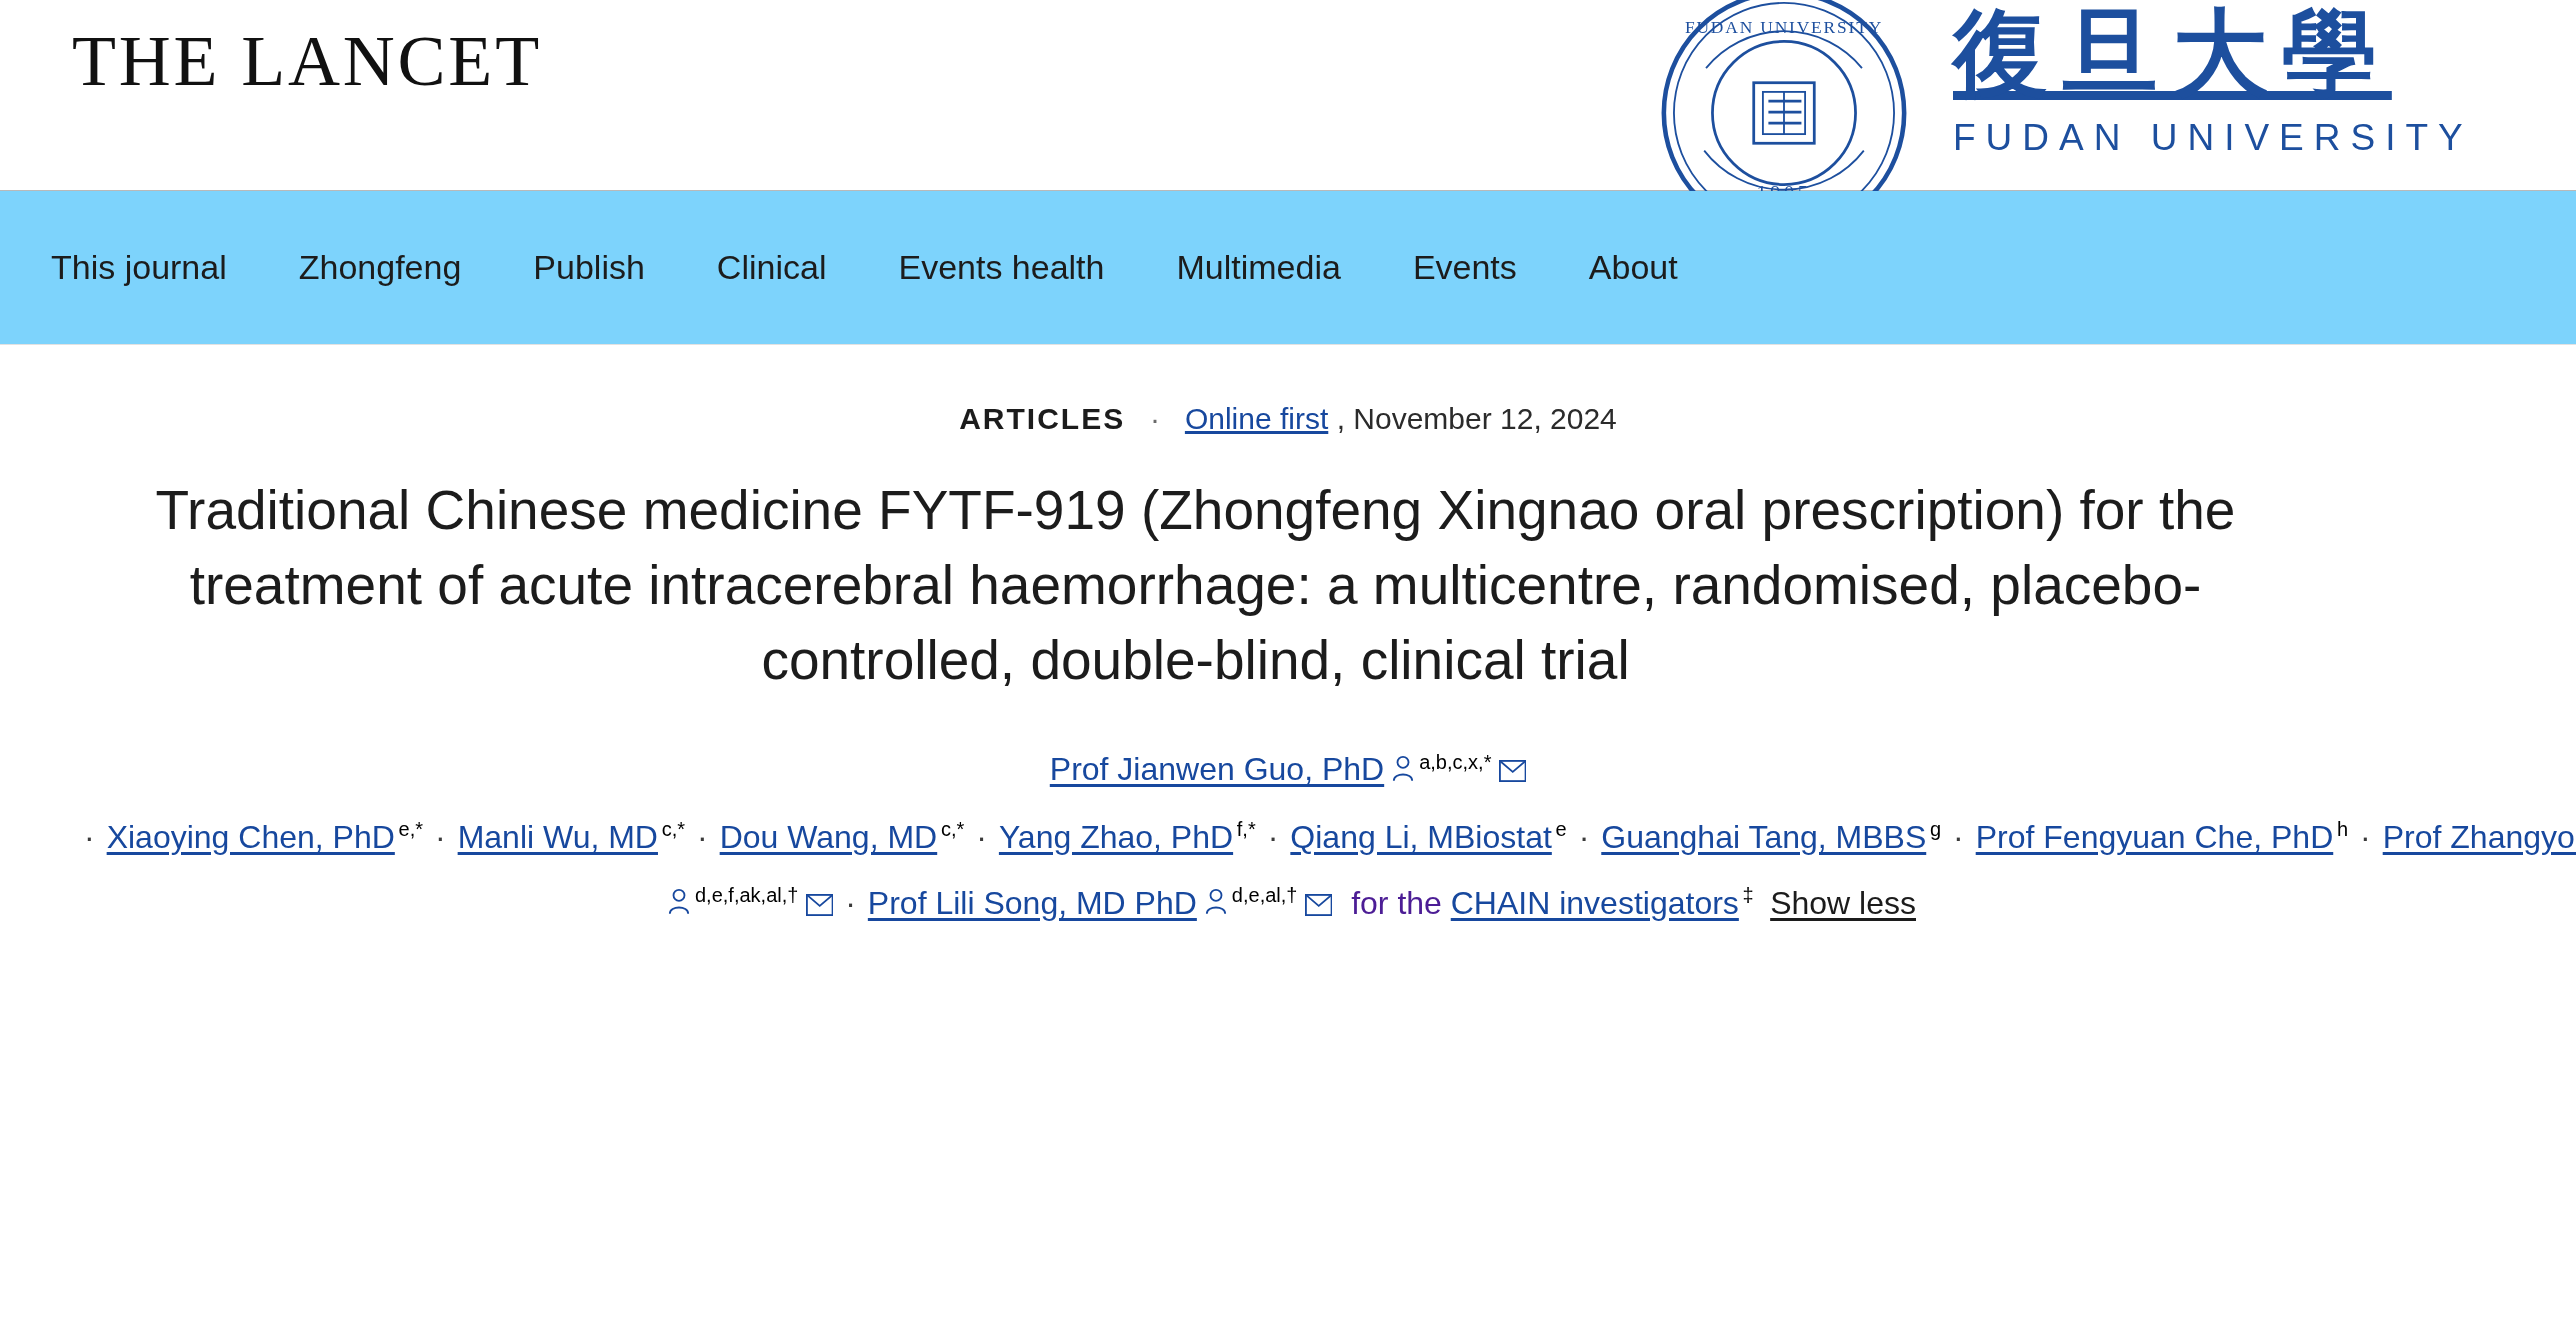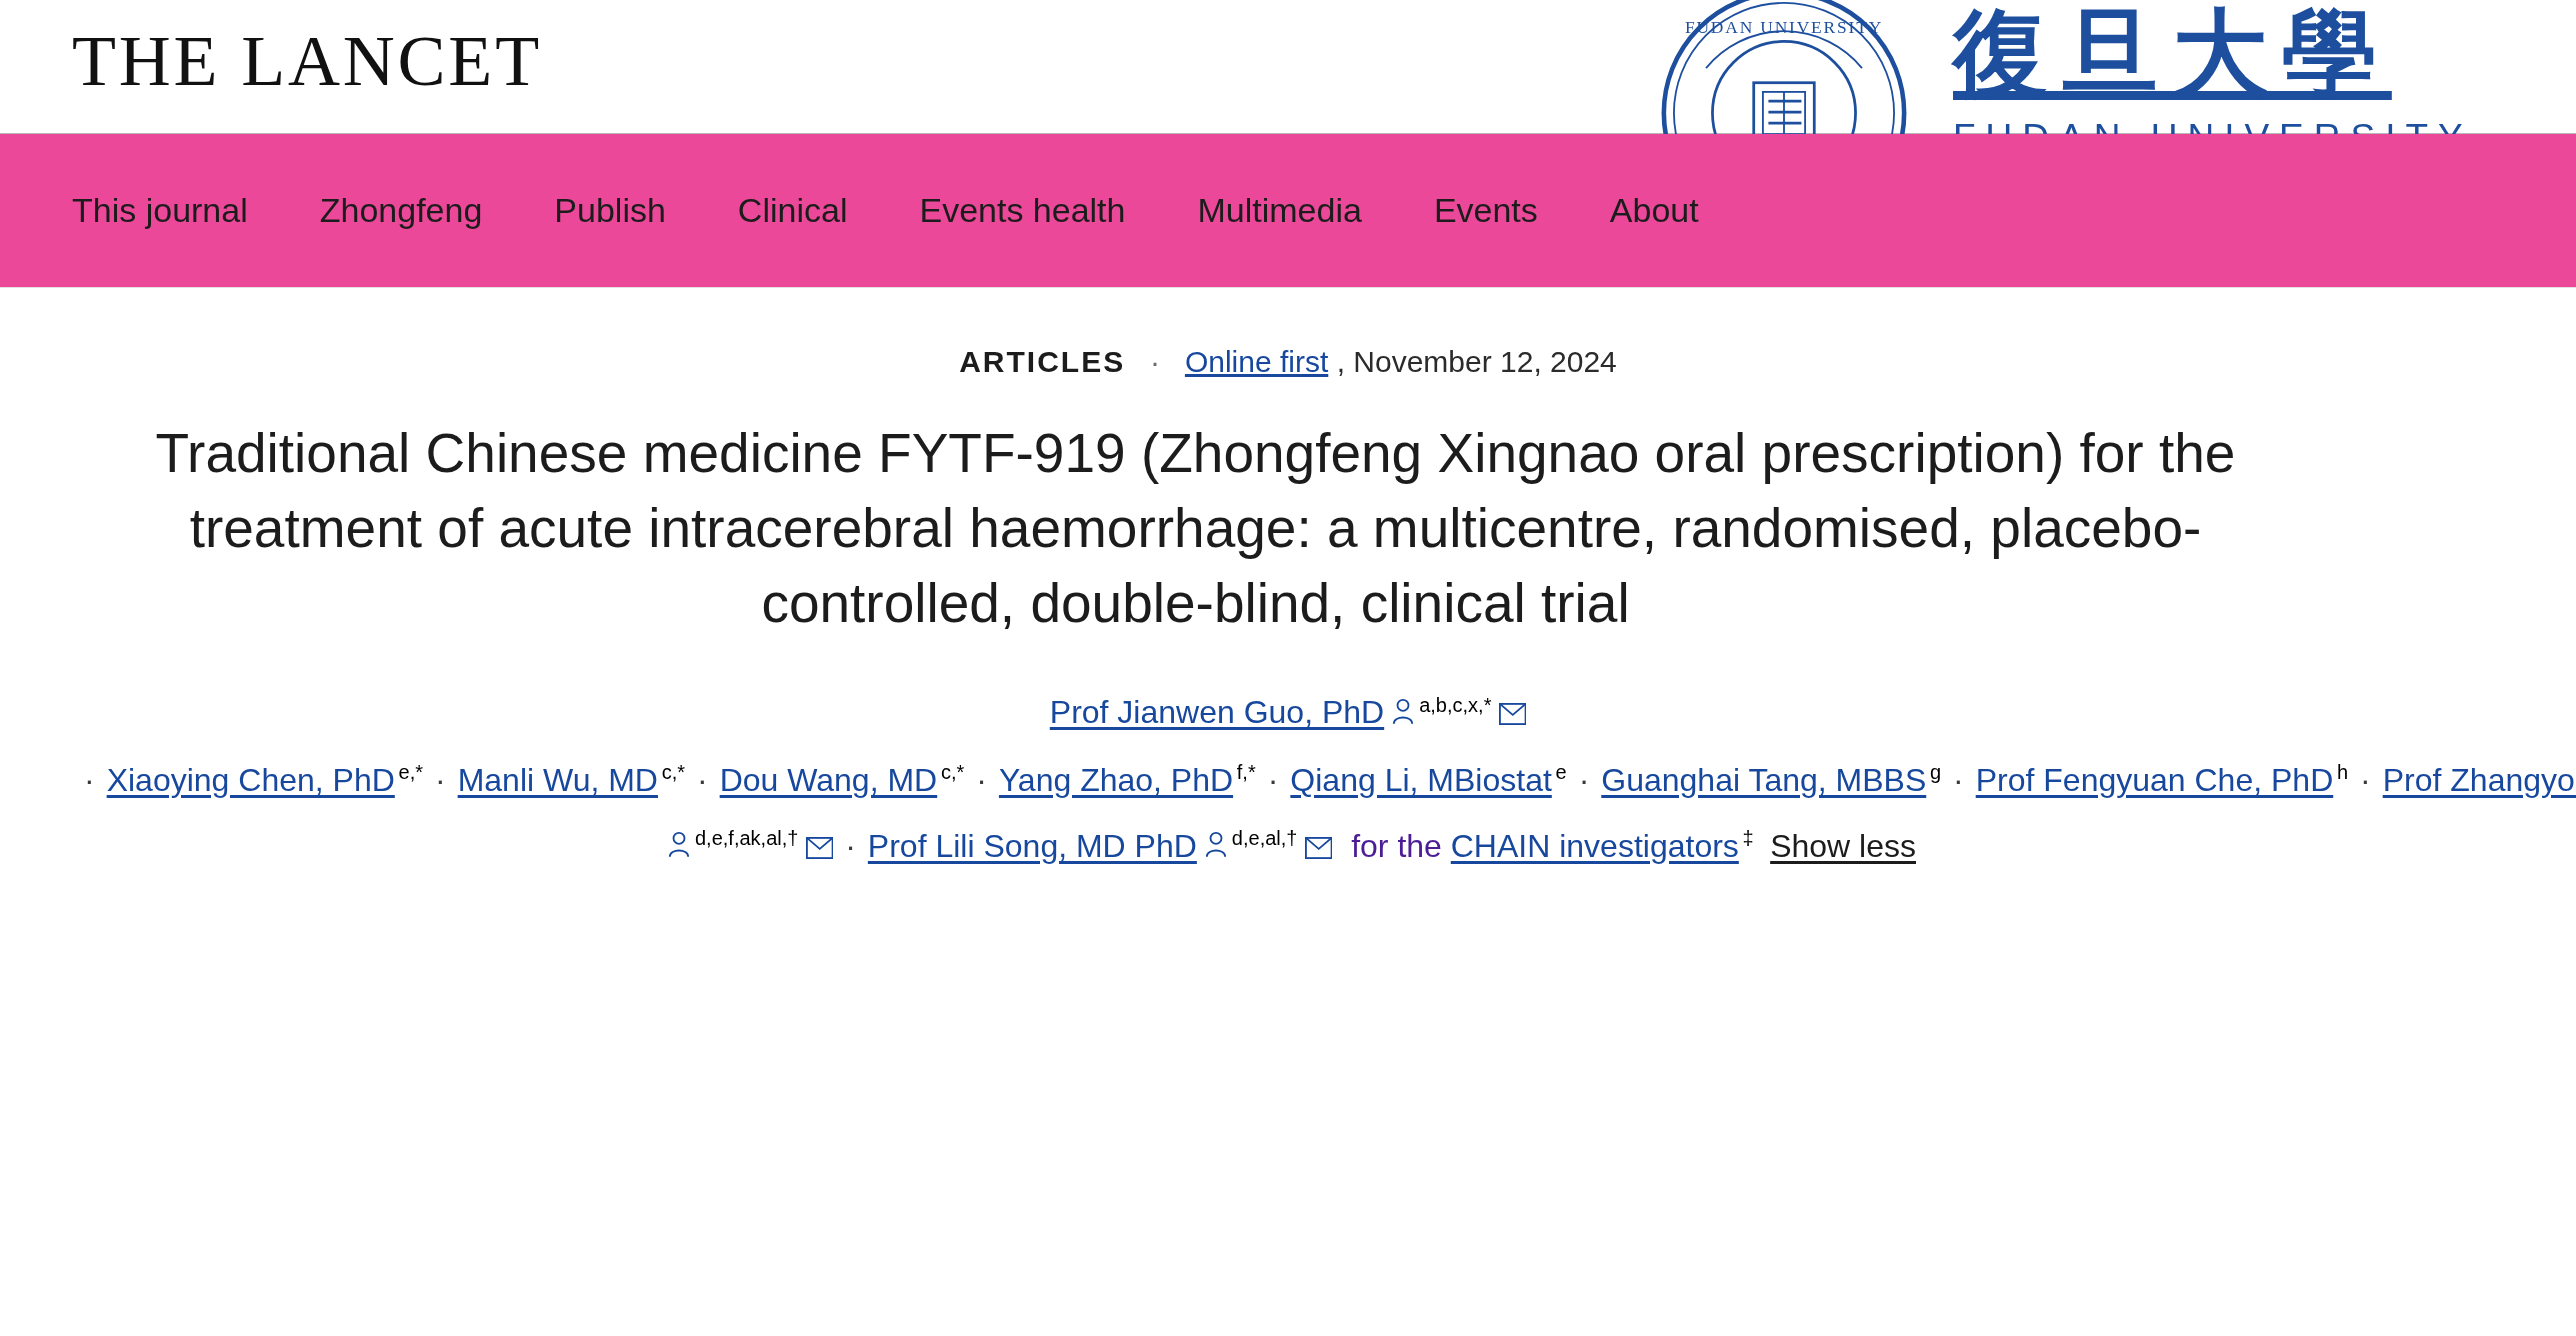--- a/index.html
+++ b/index.html
@@ -6,21 +6,21 @@
   html, body {
     margin: 0; padding: 0;
     background: #ffffff;
     font-family: "Liberation Sans", sans-serif;
   }
   body { width: 2576px; height: 1336px; overflow: hidden; position: relative; }
 
   
   .masthead {
     position: relative;
-    height: 134px;
+    height: 191px;
     border-bottom: 1.8px solid #b9b9b9;
     background: #ffffff;
   }
   .lancet-logo {
     position: absolute;
     left: 72px; top: 20px;
     font-family: "Liberation Serif", serif;
     font-size: 72px;
     letter-spacing: 2.8px;
     color: #111111;
@@ -54,25 +54,25 @@
     font-size: 37px;
     letter-spacing: 10px;
     color: #1d4f9e;
     font-weight: 400;
     white-space: nowrap;
   }
 
   
   .navbar {
     height: 154px;
-    background: #ec4899;
+    background: #7dd3fc;
     border-bottom: 0.9px solid #e2e2e2;
     display: flex;
     align-items: center;
-    padding-left: 72px;
+    padding-left: 51px;
     position: relative;
     z-index: 3;
     text-align: center;
   }
   .nav-item {
     font-size: 34px;
     color: #1c1c1c;
     margin-right: 72px;
     white-space: nowrap;
     cursor: pointer;

